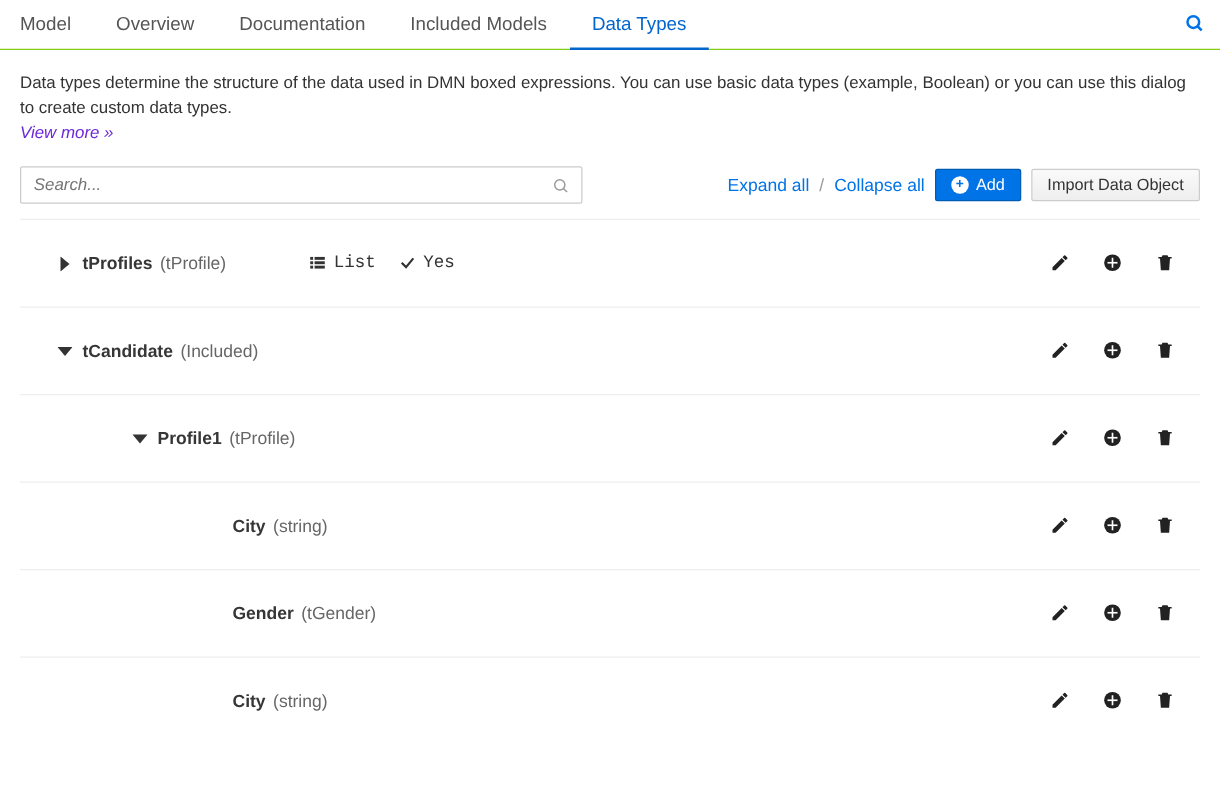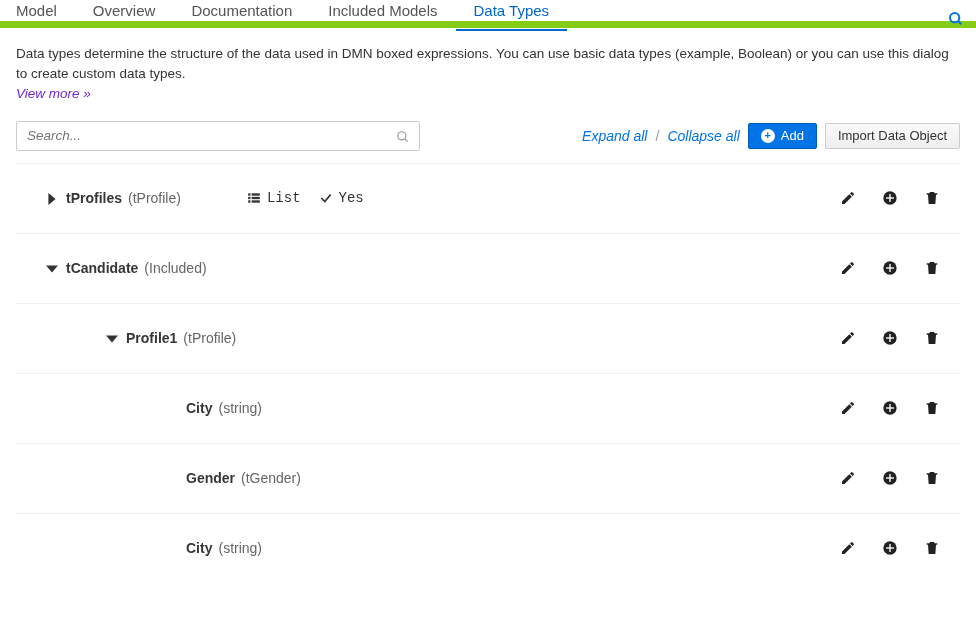--- a/index.html
+++ b/index.html
@@ -8,23 +8,23 @@
     font-size: 14px;
     color: #363636;
     background: #fff;
     width: 976px;
     height: 638px;
     overflow: hidden;
   }
   .tabs {
     display: flex;
     align-items: center;
-    border-bottom: 7px solid #84cc16;
+    border-bottom: 1px solid #84cc16;
     padding: 0 16px;
-    height: 28px;
+    height: 40px;
     position: relative;
   }
   .tab {
     padding: 0 18px;
     height: 40px;
     line-height: 40px;
     color: #555;
     cursor: pointer;
     font-size: 15px;
   }
@@ -63,21 +63,21 @@
     font-style: italic;
   }
   .toolbar {
     display: flex;
     align-items: center;
     justify-content: space-between;
     margin-bottom: 12px;
   }
   .search-wrap {
     position: relative;
-    width: 404px;
+    width: 450px;
   }
   .search-input {
     width: 100%;
     height: 30px;
     border: 1px solid #ccc;
     border-radius: 2px;
     padding: 0 30px 0 10px;
     font-size: 13.5px;
     font-style: italic;
     color: #999;
@@ -90,21 +90,20 @@
   }
   .toolbar-right {
     display: flex;
     align-items: center;
     gap: 8px;
   }
   .link-btn {
     color: #0073e6;
     cursor: pointer;
     font-size: 14px;
-    font-style: italic;
   }
   .sep { color: #999; }
   .btn {
     display: inline-flex;
     align-items: center;
     height: 26px;
     padding: 0 12px;
     border: 1px solid #ccc;
     background: linear-gradient(#fafafa,#eee);
     color: #333;

